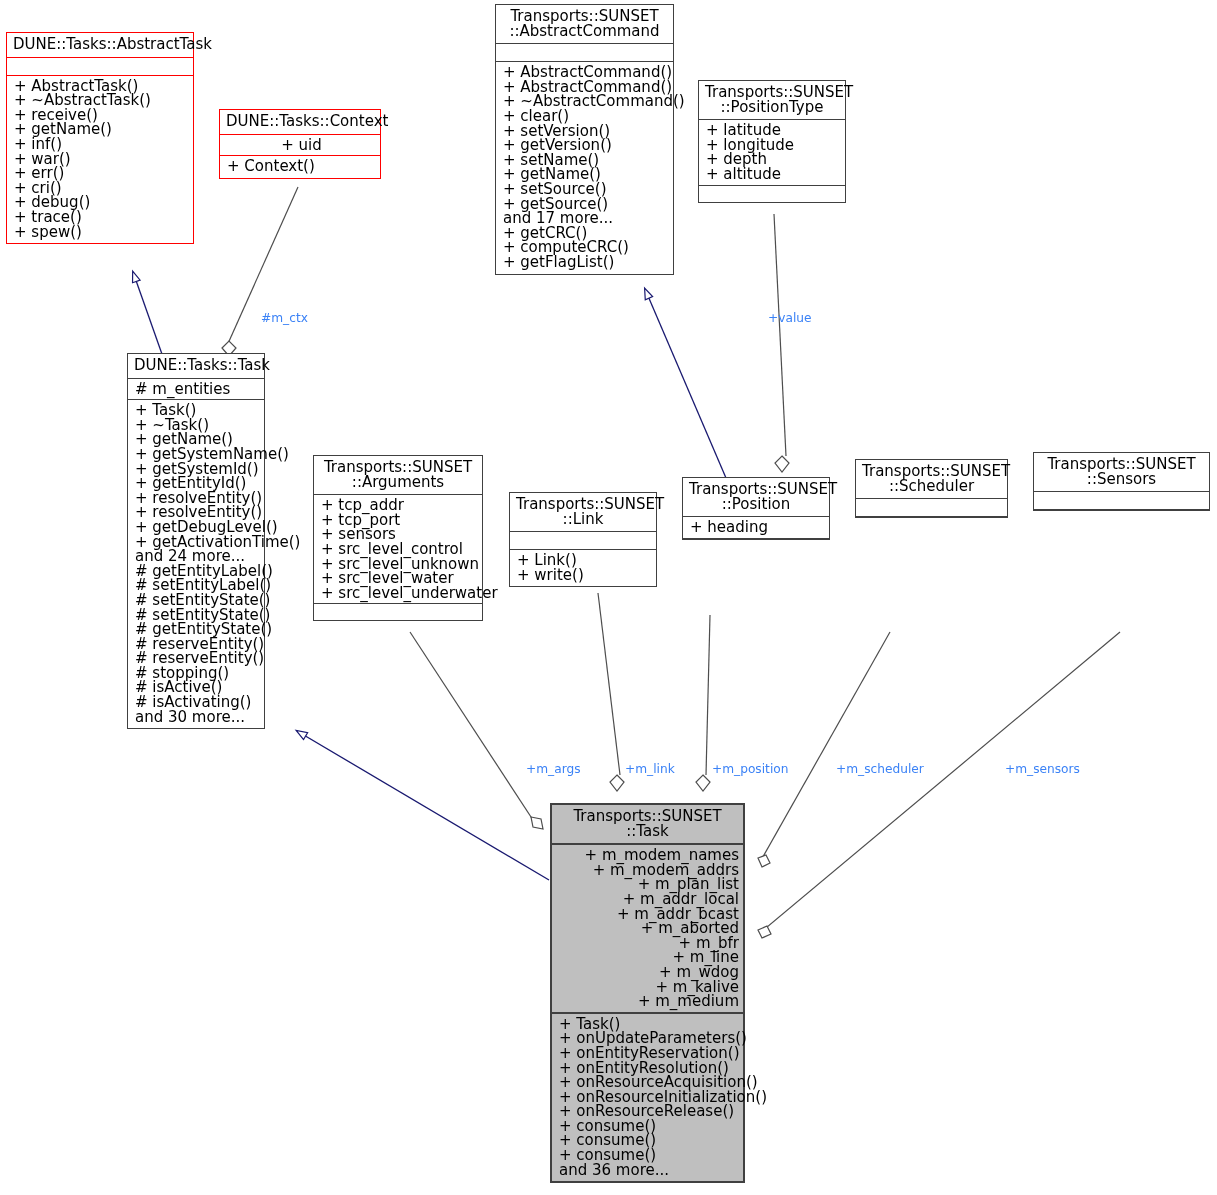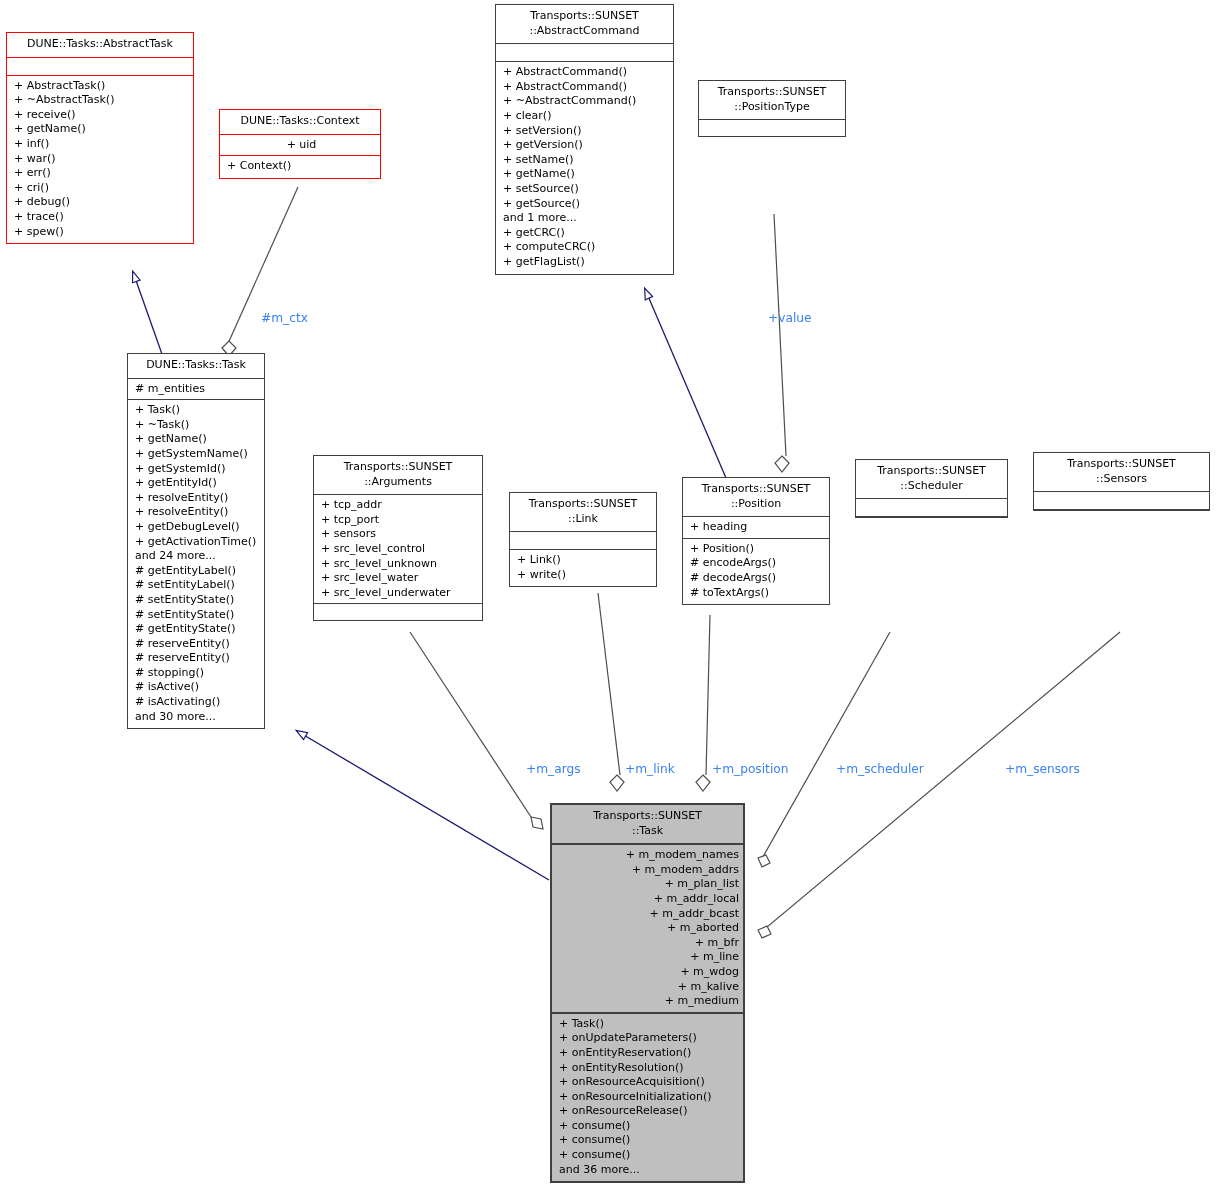--- a/index.html
+++ b/index.html
@@ -23,21 +23,21 @@
     top: 0;
     width: 1217px;
     height: 1195px;
     pointer-events: none;
   }
   .uml-node {
     position: absolute;
     box-sizing: border-box;
     background: #ffffff;
     border: 1px solid #000000;
-    font-size: 11px;
+    font-size: 15px;
     line-height: 14.6px;
     color: #000000;
   }
   .uml-node.red {
     border-color: #ff0000;
   }
   .uml-node.grey {
     background: #bfbfbf;
     border-color: #404040;
   }
@@ -205,30 +205,36 @@
         <div class="nd-row">+ AbstractCommand()</div>
         <div class="nd-row">+ AbstractCommand()</div>
         <div class="nd-row">+ ~AbstractCommand()</div>
         <div class="nd-row">+ clear()</div>
         <div class="nd-row">+ setVersion()</div>
         <div class="nd-row">+ getVersion()</div>
         <div class="nd-row">+ setName()</div>
         <div class="nd-row">+ getName()</div>
         <div class="nd-row">+ setSource()</div>
         <div class="nd-row">+ getSource()</div>
-        <div class="nd-row">and 1 more...</div>
+        <div class="nd-row">and 17 more...</div>
         <div class="nd-row">+ getCRC()</div>
         <div class="nd-row">+ computeCRC()</div>
         <div class="nd-row">+ getFlagList()</div>
       </div>
   </div>
 
   <div class="uml-node dark" style="left:698px; top:80px; width:148px;">
     <div class="nd-title">Transports::SUNSET
 ::PositionType</div>
+    <div class="nd-attrs">
+        <div class="nd-row">+ latitude</div>
+        <div class="nd-row">+ longitude</div>
+        <div class="nd-row">+ depth</div>
+        <div class="nd-row">+ altitude</div>
+      </div>
     <div class="nd-ops"></div>
   </div>
 
   <div class="uml-node dark" style="left:313px; top:455px; width:170px;">
     <div class="nd-title">Transports::SUNSET
 ::Arguments</div>
     <div class="nd-attrs">
         <div class="nd-row">+ tcp_addr</div>
         <div class="nd-row">+ tcp_port</div>
         <div class="nd-row">+ sensors</div>
@@ -248,26 +254,20 @@
         <div class="nd-row">+ Link()</div>
         <div class="nd-row">+ write()</div>
       </div>
   </div>
 
   <div class="uml-node dark" style="left:682px; top:477px; width:148px;">
     <div class="nd-title">Transports::SUNSET
 ::Position</div>
     <div class="nd-attrs">
         <div class="nd-row">+ heading</div>
-      </div>
-    <div class="nd-ops">
-        <div class="nd-row">+ Position()</div>
-        <div class="nd-row"># encodeArgs()</div>
-        <div class="nd-row"># decodeArgs()</div>
-        <div class="nd-row"># toTextArgs()</div>
       </div>
   </div>
 
   <div class="uml-node dark" style="left:855px; top:459px; width:153px;">
     <div class="nd-title">Transports::SUNSET
 ::Scheduler</div>
     <div class="nd-attrs"></div>
   </div>
 
   <div class="uml-node dark" style="left:1033px; top:452px; width:177px;">

